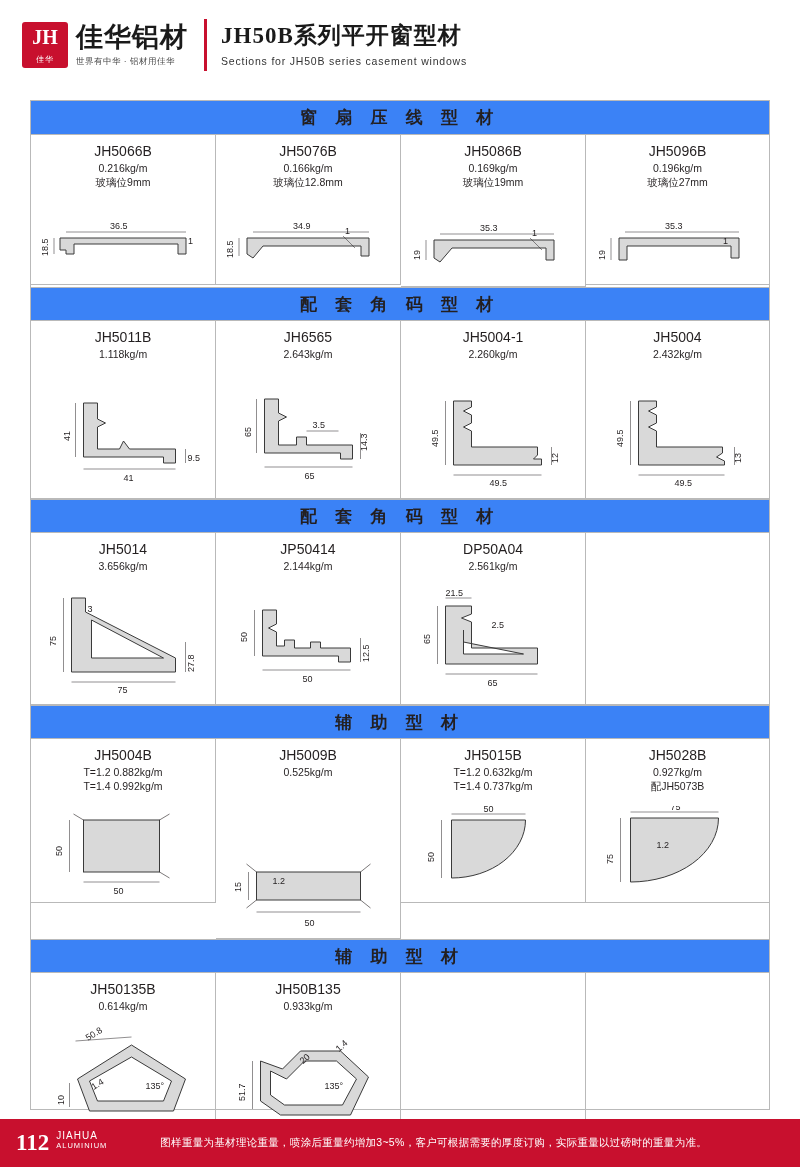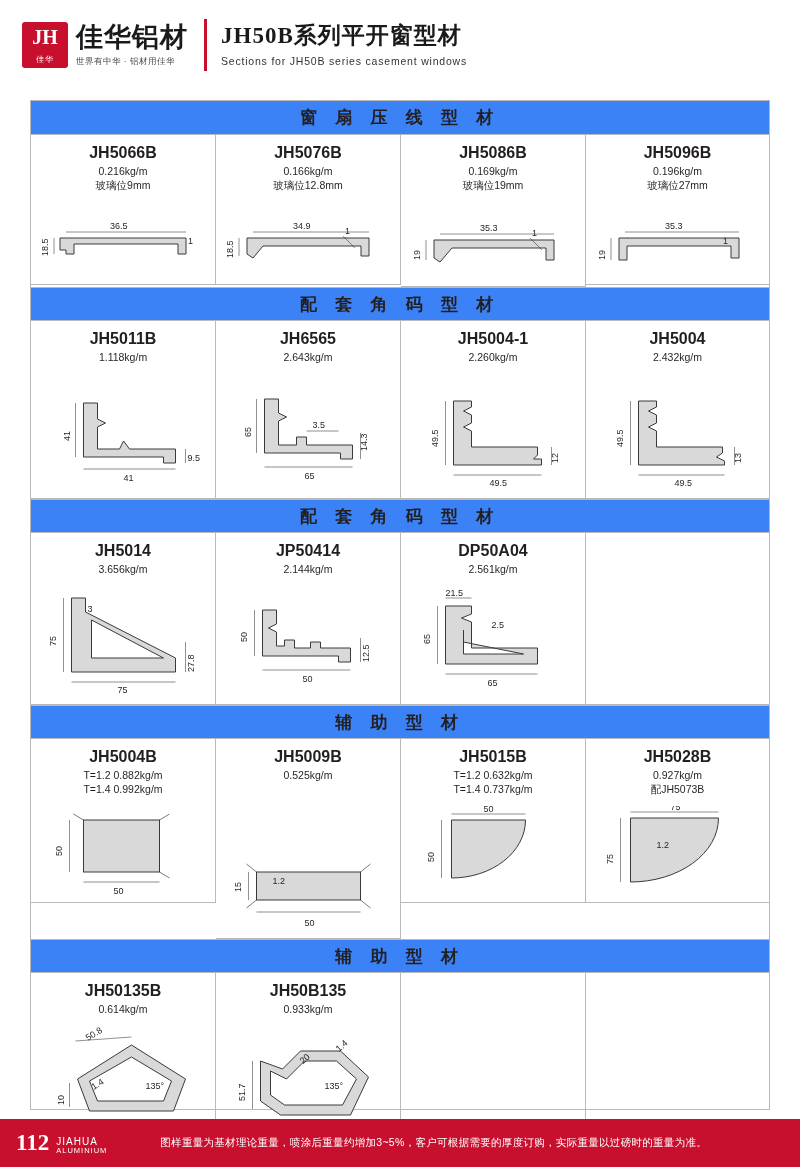--- a/index.html
+++ b/index.html
@@ -81,31 +81,31 @@
   .cell {
     border-right:1px solid #b9b9b9;
     border-bottom:1px solid #b9b9b9;
     position:relative;
     padding: 7px 4px 4px 4px;
   }
   .cell:last-child { border-right:none; }
   .cell .labels {
     text-align:center; font-size:10.5px; line-height:1.35; color:#231f20;
   }
-  .cell .labels .code { font-size:16px;font-weight:bold; }
+  .cell .labels .code { font-size:14px; }
   .fig { position:absolute; left:0; right:0; bottom:0; top:0; }
   .fig svg { position:absolute; left:50%; transform:translateX(-50%); bottom:4px; }
 
   
   .footer {
     position:absolute; left:0; bottom:0; width:800px; height:48px;
     background:#c8102e; display:flex; align-items:center;
   }
   .footer .pagebox {
-    display:flex; align-items:flex-end; padding-left:16px; flex:none;
+    display:flex; align-items:flex-start; padding-left:16px; flex:none;
   }
   .footer .pagenum {
     color:#fff; font-size:23px; font-weight:bold; font-family:"Liberation Serif", serif;
     margin-right:7px;
   }
   .footer .brand { color:#fff; line-height:1.15; }
   .footer .brand .b1 { font-size:10px; letter-spacing:1px; }
   .footer .brand .b2 { font-size:7.5px; letter-spacing:1px; }
   .footer .note {
     color:#fff; font-size:10.5px; flex:1; text-align:center; padding-right:40px;

